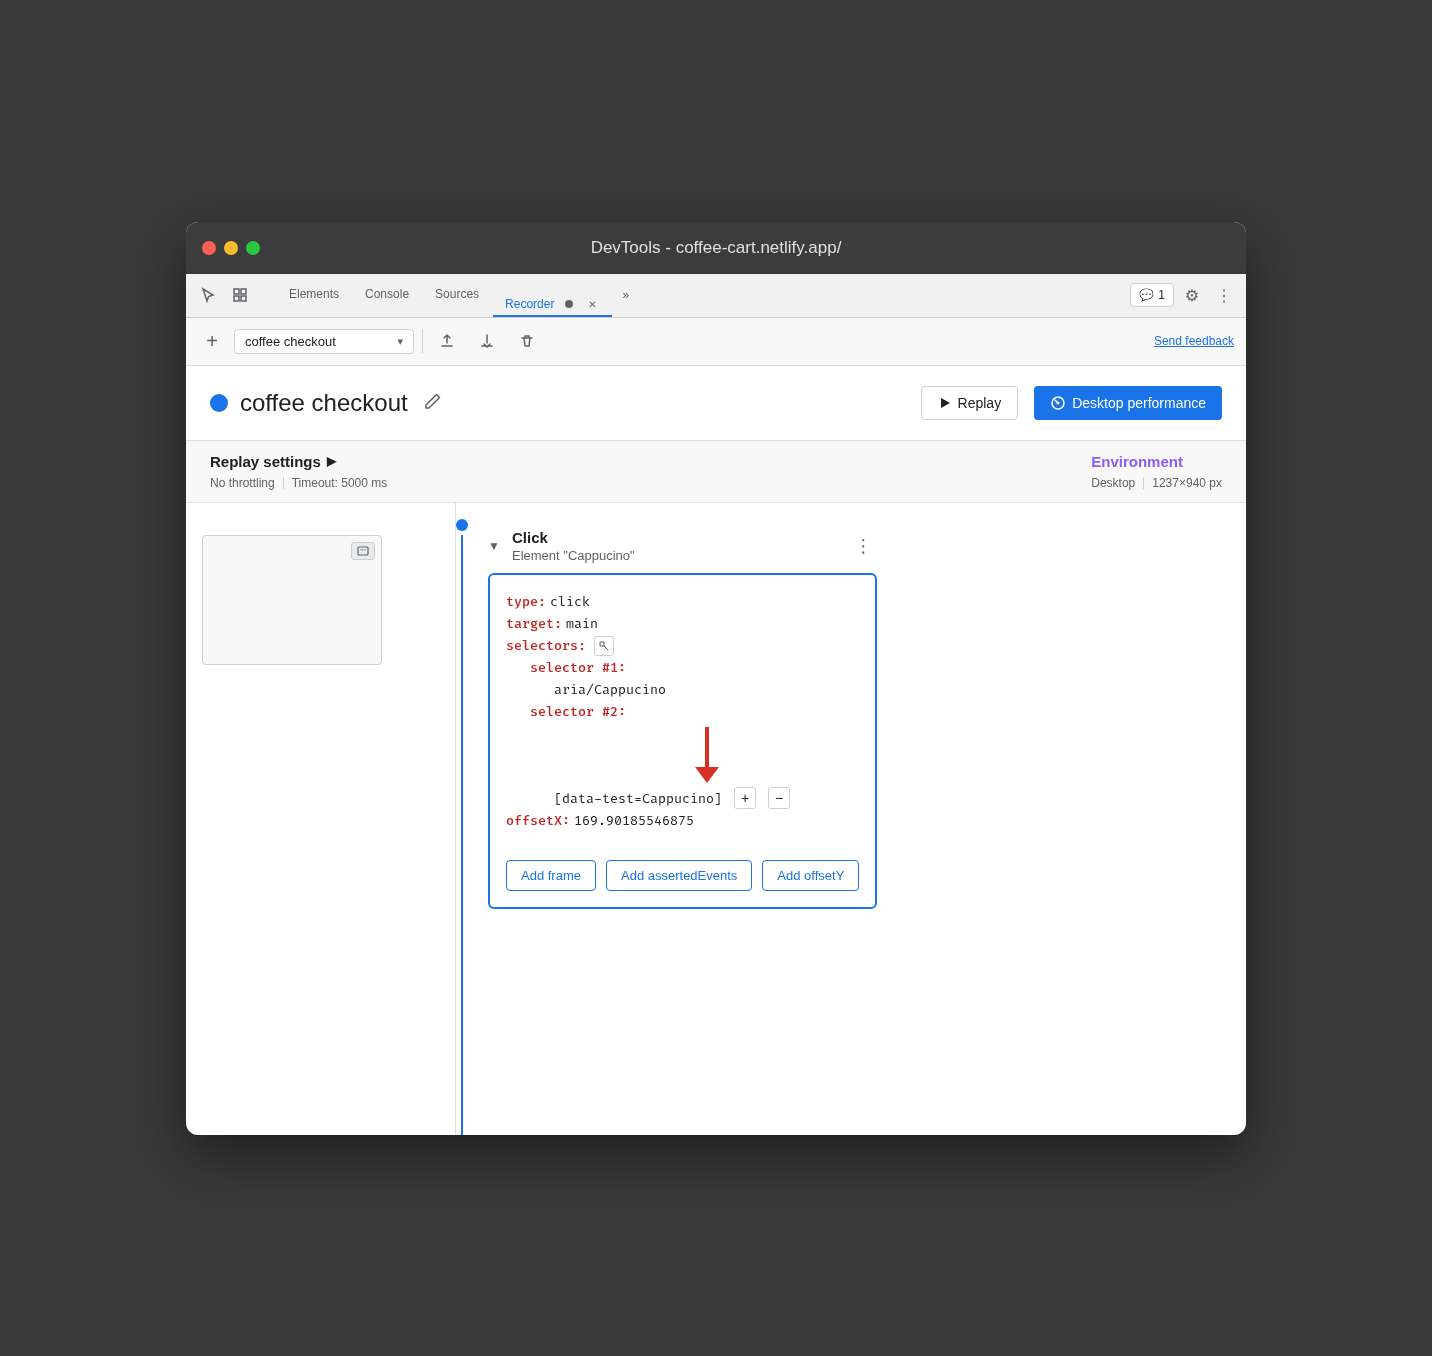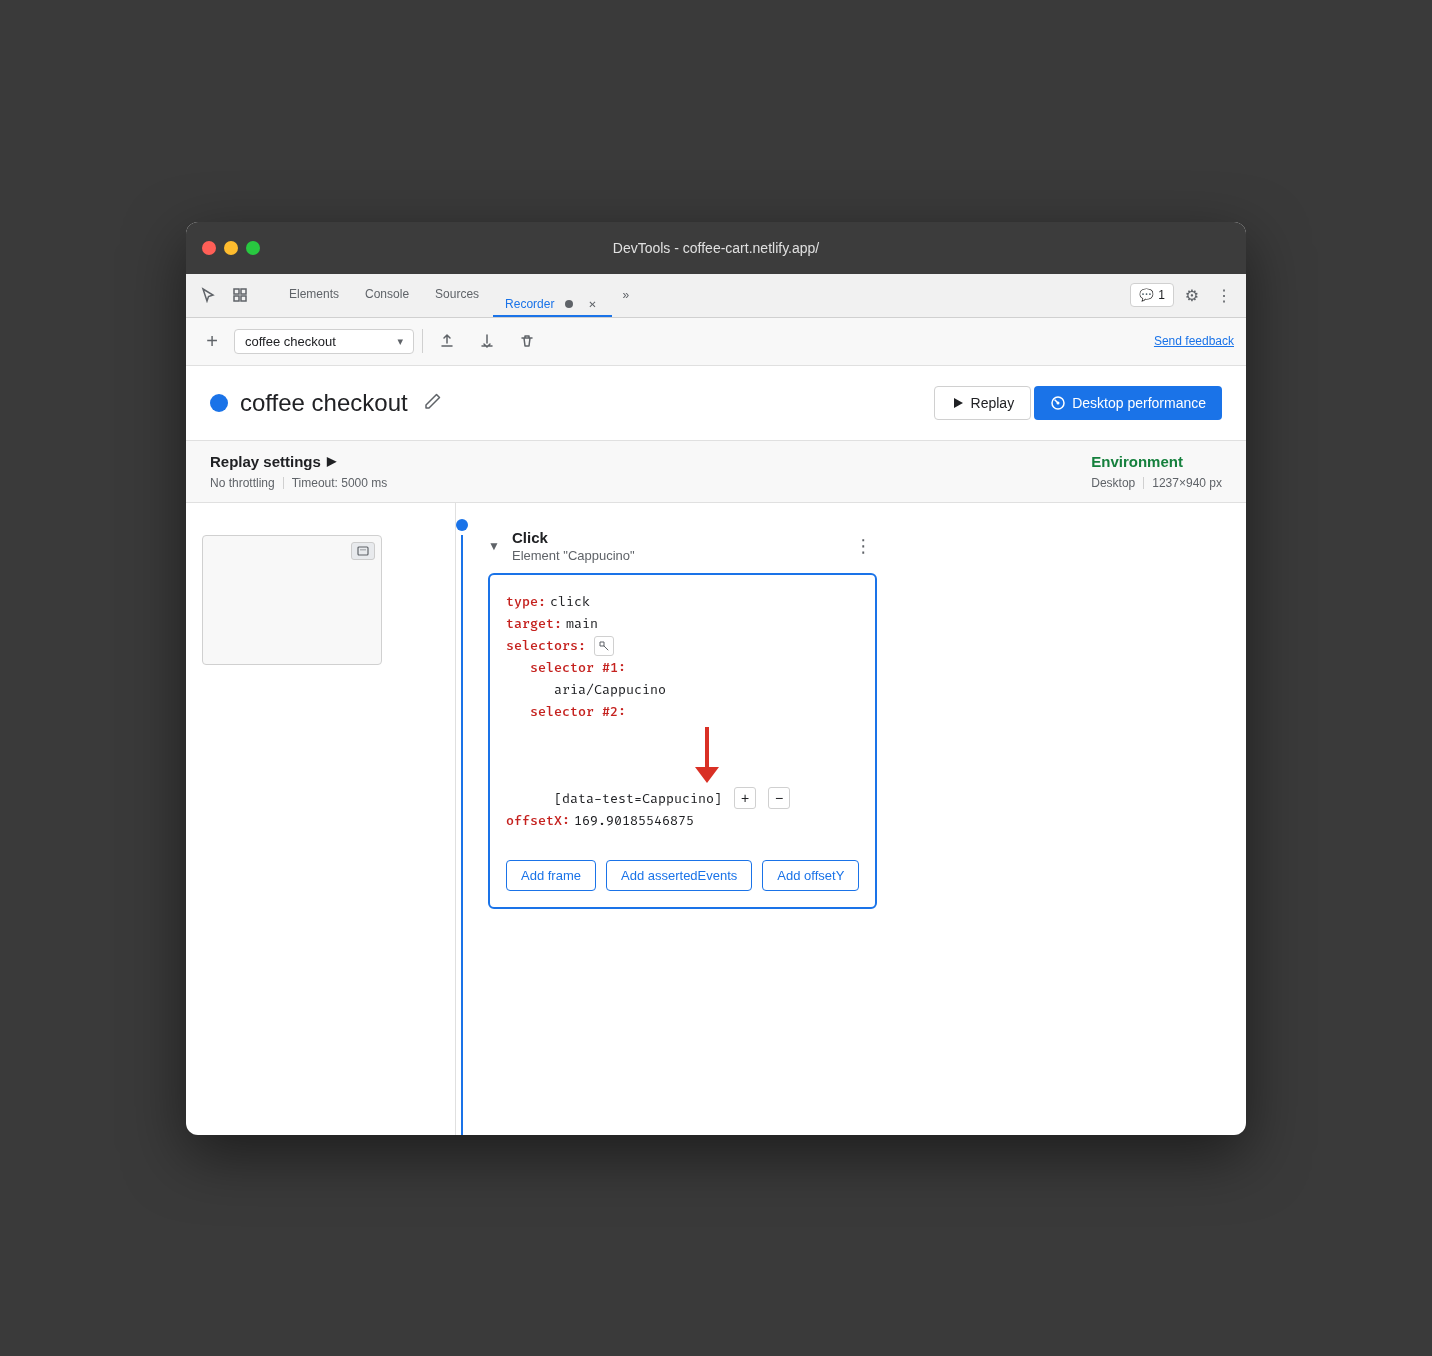--- a/index.html
+++ b/index.html
@@ -39,21 +39,21 @@
       cursor: pointer;
     }
     .traffic-light.close { background: #ff5f57; }
     .traffic-light.minimize { background: #febc2e; }
     .traffic-light.maximize { background: #28c840; }
     .title-bar-title {
       position: absolute;
       left: 50%;
       transform: translateX(-50%);
       color: #e0e0e0;
-      font-size: 14px;
+      font-size: 17px;
       font-weight: 500;
     }
     
     .tab-bar {
       background: #f1f1f1;
       height: 44px;
       display: flex;
       align-items: stretch;
       padding: 0 8px;
       border-bottom: 1px solid #d0d0d0;
@@ -244,21 +244,21 @@
     .edit-icon {
       color: #5f6368;
       font-size: 16px;
       cursor: pointer;
       padding: 4px;
       border-radius: 4px;
     }
     .header-actions {
       margin-left: auto;
       display: flex;
-      gap: 3px;
+      gap: 16px;
       justify-content: center;
     }
     .replay-btn {
       display: flex;
       align-items: center;
       gap: 6px;
       padding: 8px 16px;
       border: 1px solid #d0d0d0;
       border-radius: 4px;
       background: white;
@@ -315,21 +315,21 @@
       width: 1px;
       height: 12px;
       background: #d0d0d0;
       margin: 0 8px;
       display: inline-block;
     }
     .settings-right {}
     .env-title {
       font-size: 15px;
       font-weight: 600;
-      color: #15803d;
+      color: #8b5cf6;
       margin-bottom: 6px;
     }
     .env-details {
       font-size: 12px;
       color: #5f6368;
       display: flex;
       align-items: center;
       gap: 0;
     }
     

